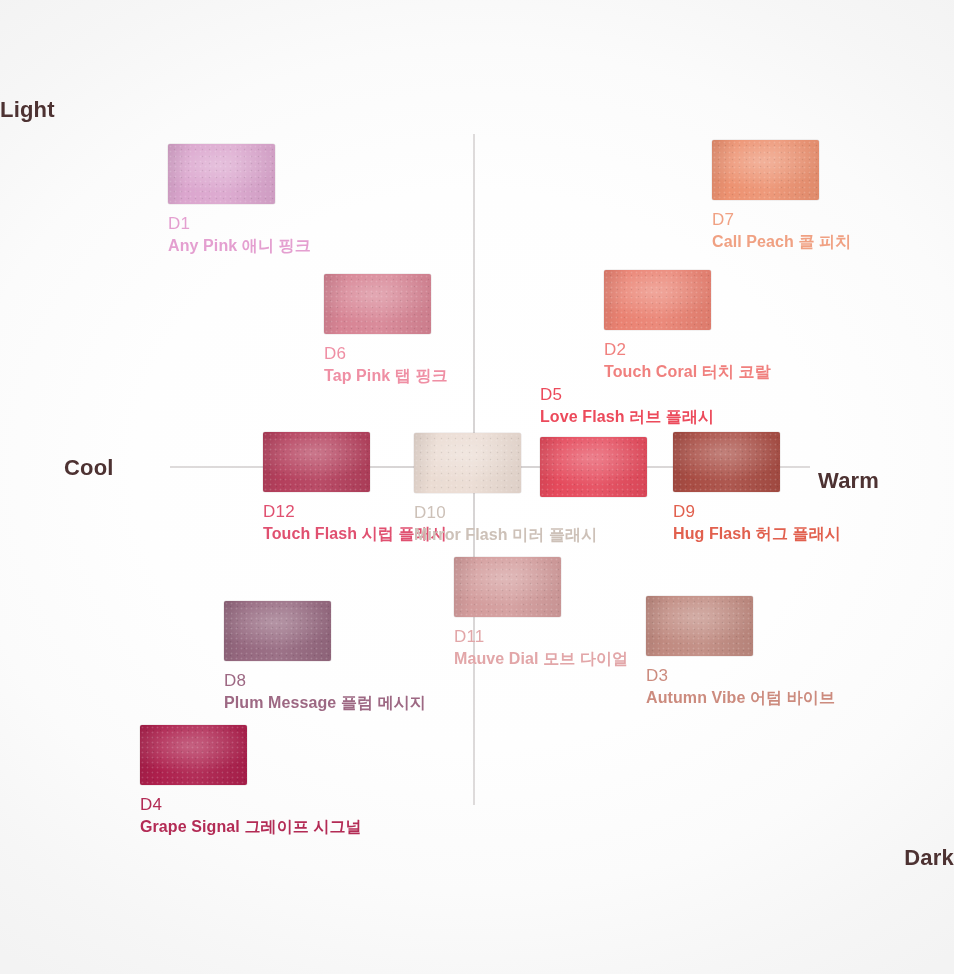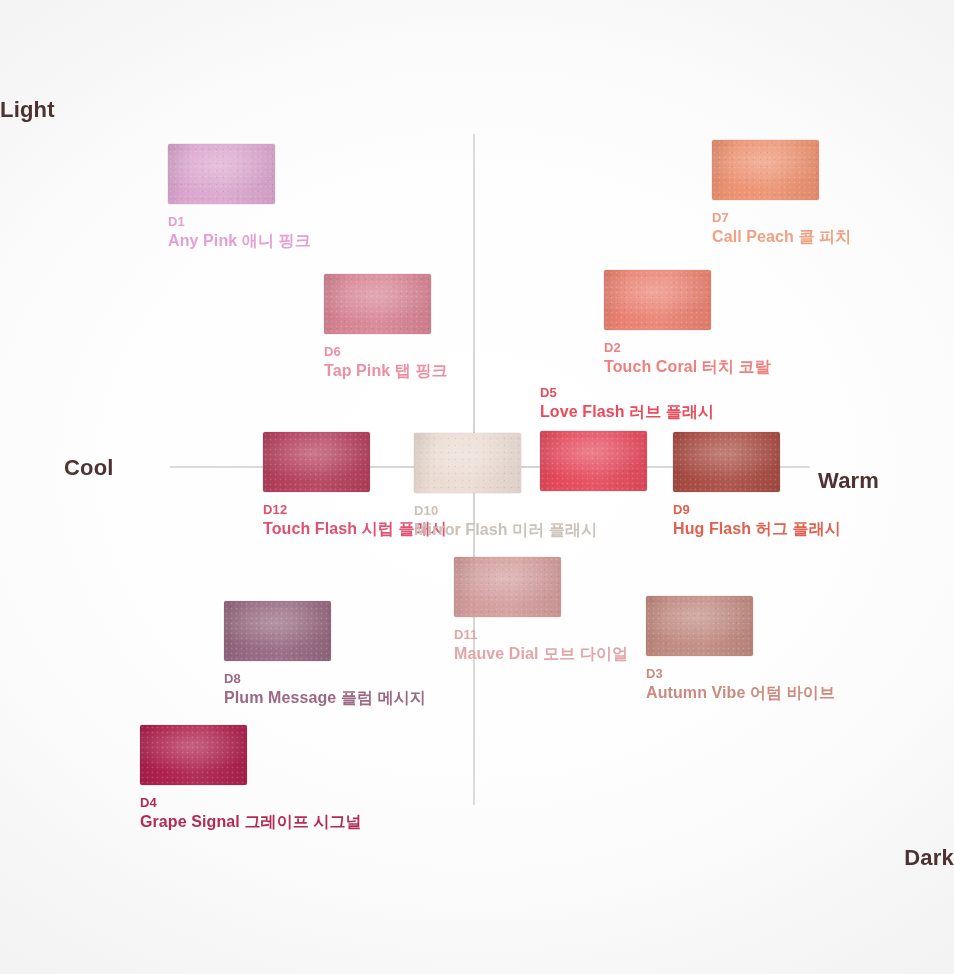--- a/index.html
+++ b/index.html
@@ -89,22 +89,22 @@
     background-position: 0 0, 3px 2px;
     pointer-events: none;
   }
 
   .label-block {
     margin-top: 9px;
     line-height: 1.32;
     white-space: nowrap;
   }
   .code {
-    font-size: 13px;
-    font-weight: bold;
+    font-size: 17px;
+    font-weight: normal;
     letter-spacing: 0.2px;
   }
   .name {
     font-size: 16px;
     font-weight: bold;
     letter-spacing: 0.1px;
   }
   
   .label-above {
     margin-top: 0;

